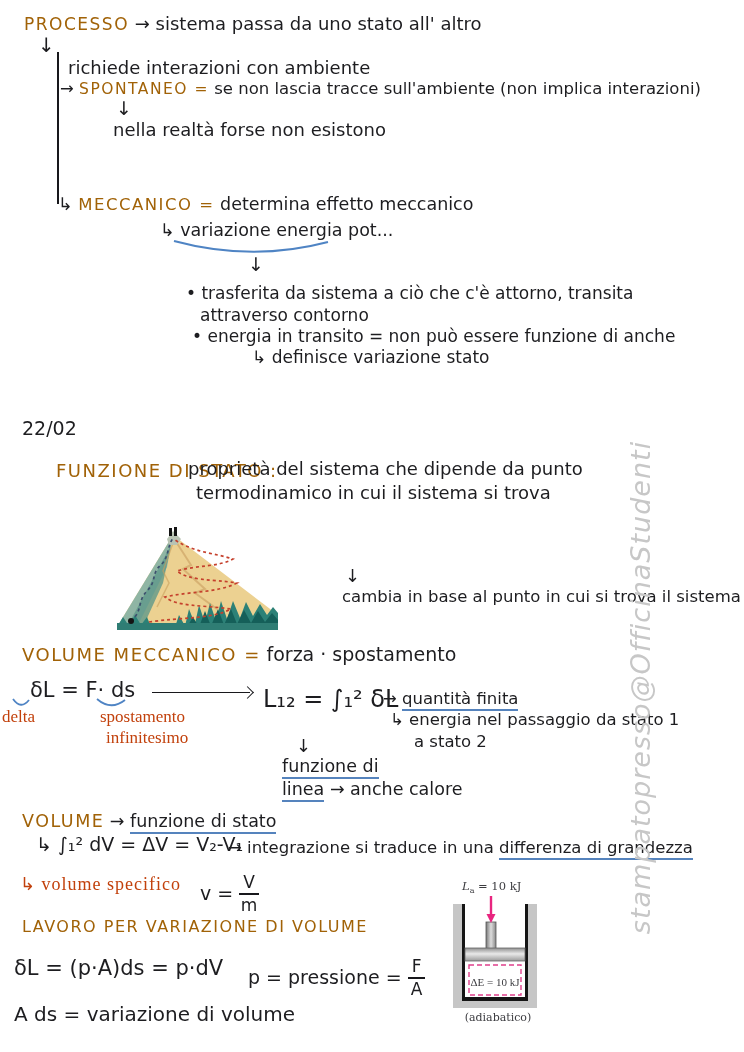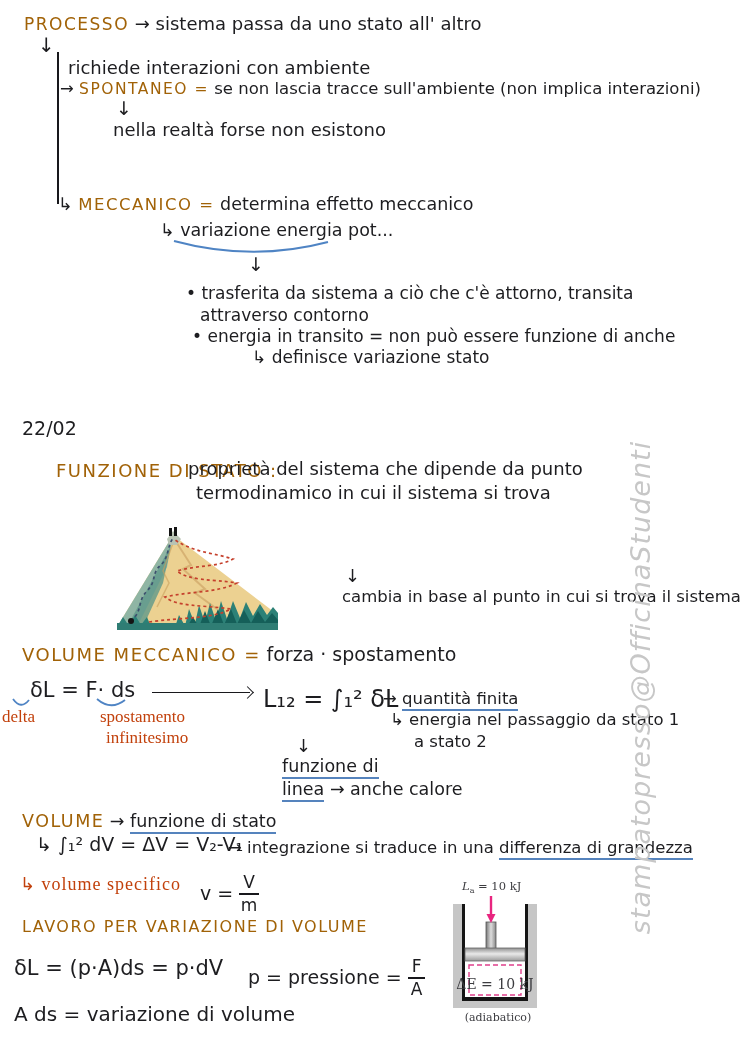--- a/index.html
+++ b/index.html
@@ -183,18 +183,18 @@
     <rect x="20" y="8" width="3" height="97" fill="#151515"></rect>
     <rect x="83" y="8" width="3" height="97" fill="#151515"></rect>
     <rect x="20" y="101" width="66" height="4" fill="#151515"></rect>
     <rect x="23" y="8" width="60" height="93" fill="#ffffff"></rect>
     <rect x="44" y="26" width="10" height="27" fill="url(#rg)" stroke="#555" stroke-width="0.8"></rect>
     <rect x="23" y="52" width="60" height="13" fill="url(#pg)" stroke="#666" stroke-width="0.8"></rect>
     <rect x="27" y="69" width="52" height="30" fill="none" stroke="#e0408c" stroke-width="1.4" stroke-dasharray="5,3"></rect>
     <line x1="49" y1="0" x2="49" y2="22" stroke="#e8257f" stroke-width="2.4"></line>
     <polygon points="49,27 44.5,18 53.5,18" fill="#e8257f"></polygon>
   </svg>
-  <div class="ln serif figtext" style="left:455px;top:976px;width:80px;text-align:center;font-size:14px;">ΔE = 10 kJ</div>
+  <div class="ln serif figtext" style="left:455px;top:976px;width:80px;text-align:center;font-size:11px;font-family:Liberation Serif, serif;">ΔE = 10 kJ</div>
   <div class="ln serif figtext" style="left:448px;top:1012px;width:100px;text-align:center;font-size:11px;">(adiabatico)</div>
 
   <div class="watermark">stampatopresso@OfficinaStudenti</div>
 
 </div>
 
 </body></html>

